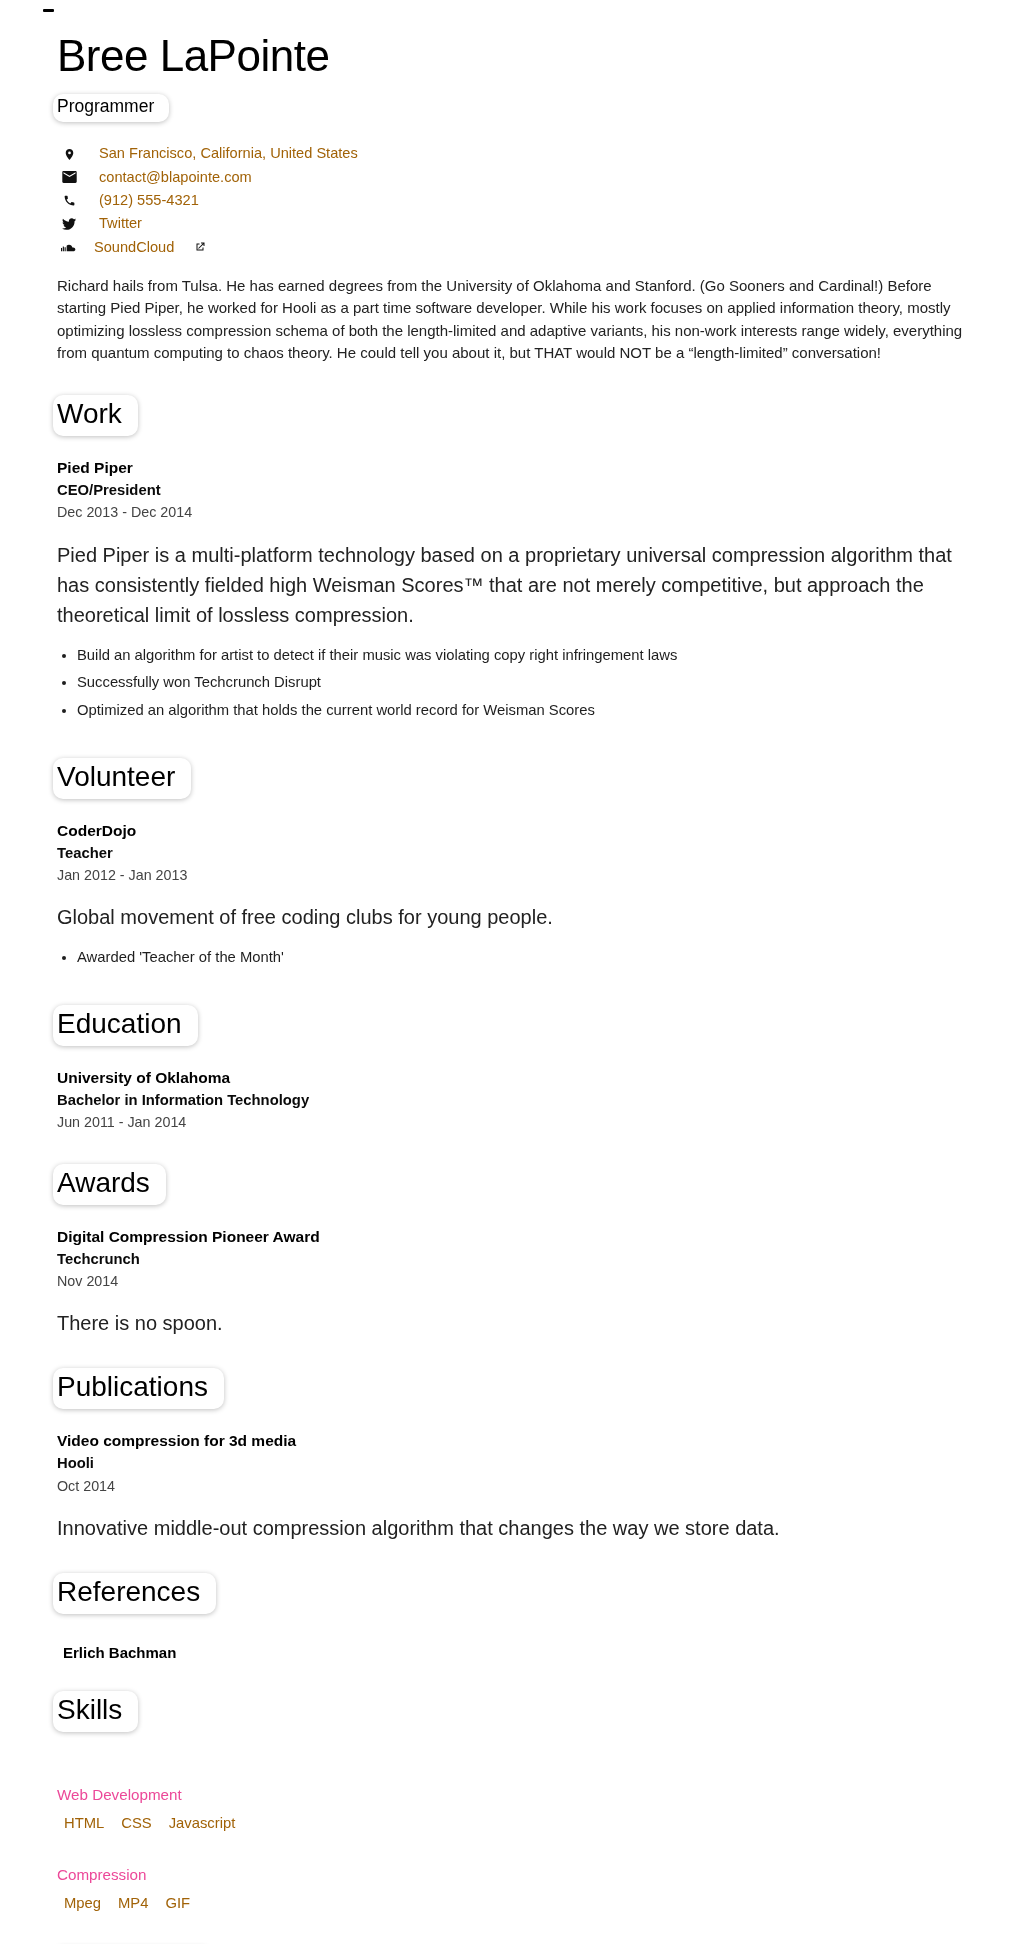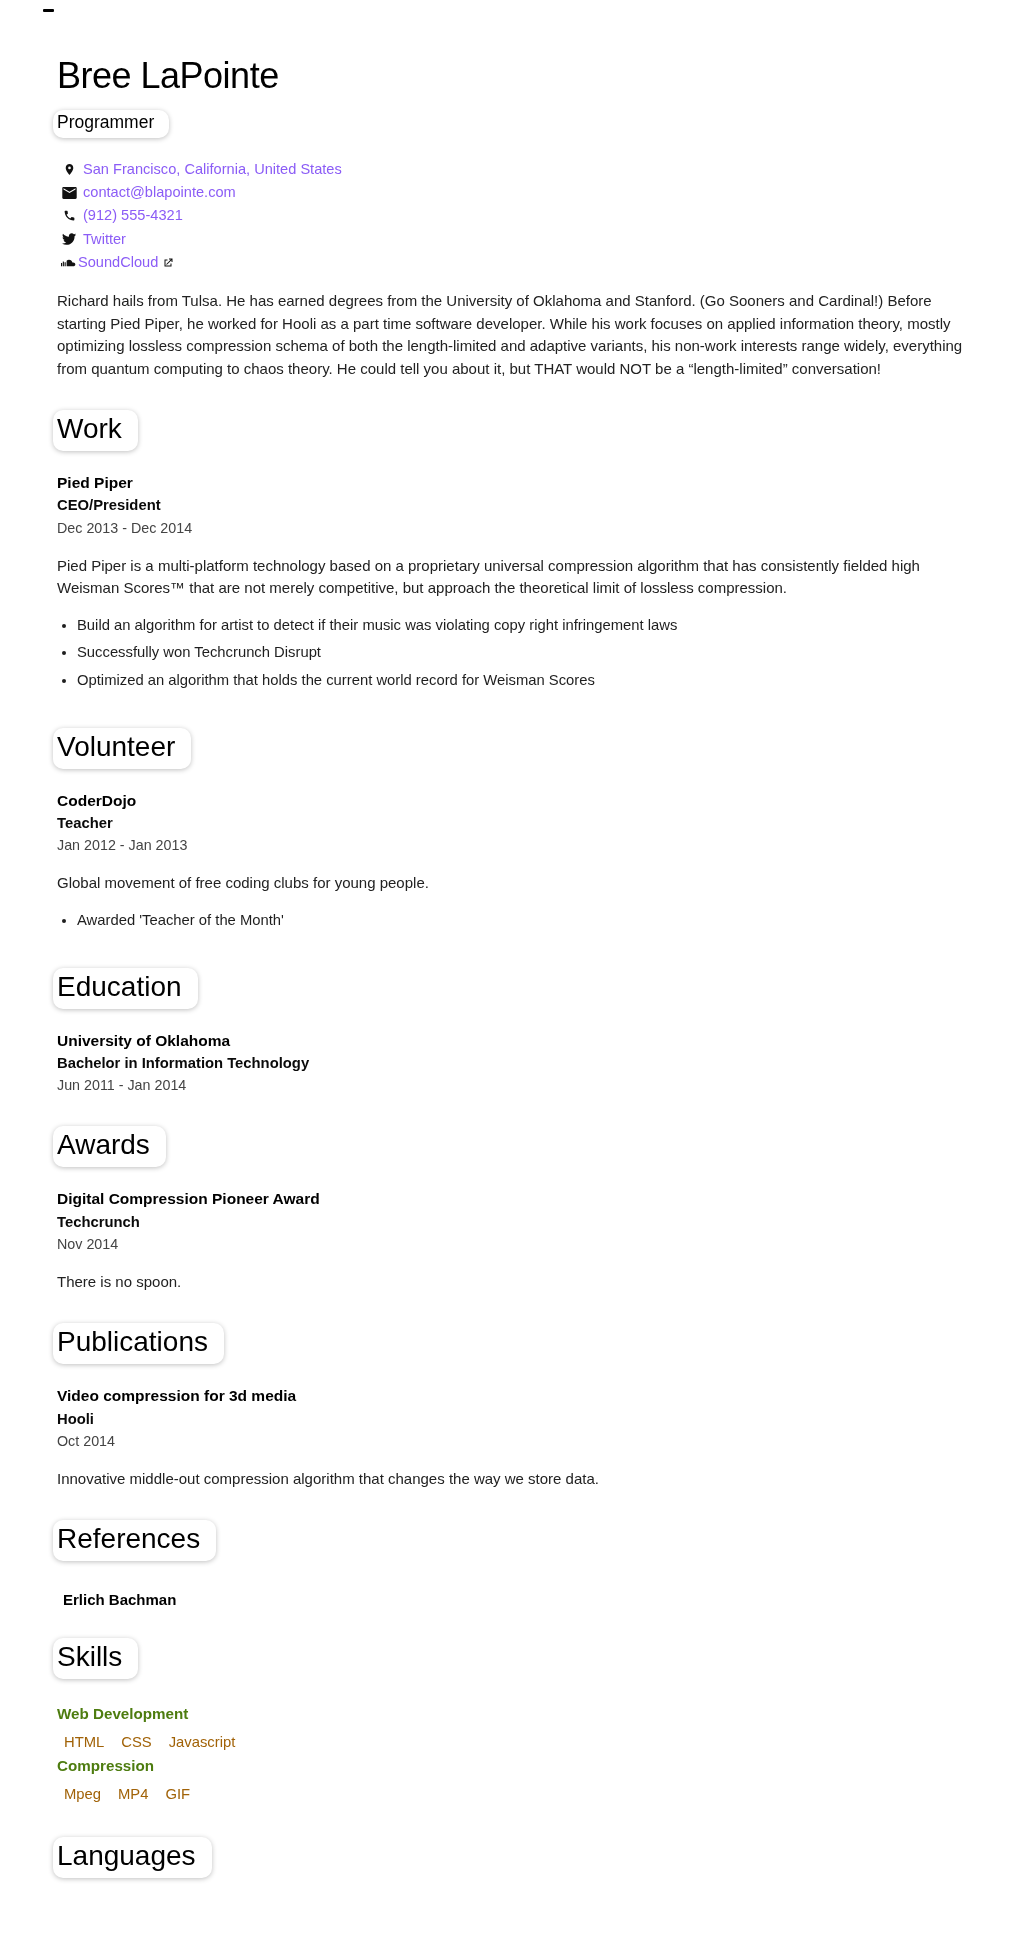--- a/index.html
+++ b/index.html
@@ -14,25 +14,25 @@
     -webkit-font-smoothing: antialiased;
   }
   .artifact-mark {
     position: absolute;
     left: 43px; top: 9px;
     width: 11px; height: 3px;
     background: #000;
     border-radius: 1px;
   }
   h1.name {
-    font-size: 36px;
+    font-size: 44px;
     font-weight: 500;
     letter-spacing: -0.5px;
     color: #000;
-    margin: 36px 0 14px 0;
+    margin: 12px 0 14px 0;
     line-height: 1.1;
   }
   .pill {
     display: inline-block;
     background: #fff;
     border-radius: 10px;
     box-shadow: 0 1px 5px rgba(0,0,0,0.25);
   }
   .job-label {
     font-size: 17.5px;
@@ -44,22 +44,23 @@
   ul.contact {
     list-style: none;
     margin: 24px 0 0 0;
     padding: 0 0 0 4px;
   }
   ul.contact li {
     display: flex;
     align-items: center;
     margin-bottom: 8px;
     font-size: 14.6px;
-    color: #8b5cf6;
+    color: #a16207;
     line-height: 1.05;
+    gap: 16px;
   }
   ul.contact li .cicon {
     width: 16px;
     display: inline-flex;
     justify-content: center;
     margin-right: 6px;
     color: #111;
     flex: 0 0 16px;
   }
   ul.contact li.snug .cicon { margin-right: 1px; }
@@ -78,21 +79,21 @@
     margin: 30px 0 20px -4px;
     padding: 1px 16px 5px 4px;
     line-height: 1.25;
   }
   section { margin: 0; }
   .item-name { font-weight: 700; font-size: 15.5px; color: #000; line-height: 1.5; }
   .item-position { font-weight: 700; font-size: 14.8px; color: #0a0a0a; line-height: 1.5; }
   .item-dates { font-size: 14.3px; color: #444; line-height: 1.55; }
   p.item-summary {
     margin: 16px 0 0 0;
-    font-size: 15px;
+    font-size: 20px;
     line-height: 1.5;
     color: #222;
     max-width: 912px;
   }
   ul.highlights {
     margin: 15px 0 0 2px;
     padding-left: 18px;
   }
   ul.highlights li {
     font-size: 14.8px;
@@ -108,24 +109,24 @@
     color: #222;
     max-width: 905px;
   }
   .ref-name {
     margin: 10px 0 0 6px;
     font-weight: 700;
     font-size: 15px;
     color: #000;
   }
   .group-name {
-    font-weight: 700;
+    font-weight: 400;
     font-size: 15.2px;
-    color: #4d7c0f;
-    margin: 6px 0 11px 0;
+    color: #ec4899;
+    margin: 34px 0 11px 0;
   }
   .keywords { margin: 0 0 4px 7px; }
   .kw {
     display: inline-block;
     margin-right: 17px;
     font-size: 14.8px;
     color: #a16207;
   }
 </style>
 </head>

